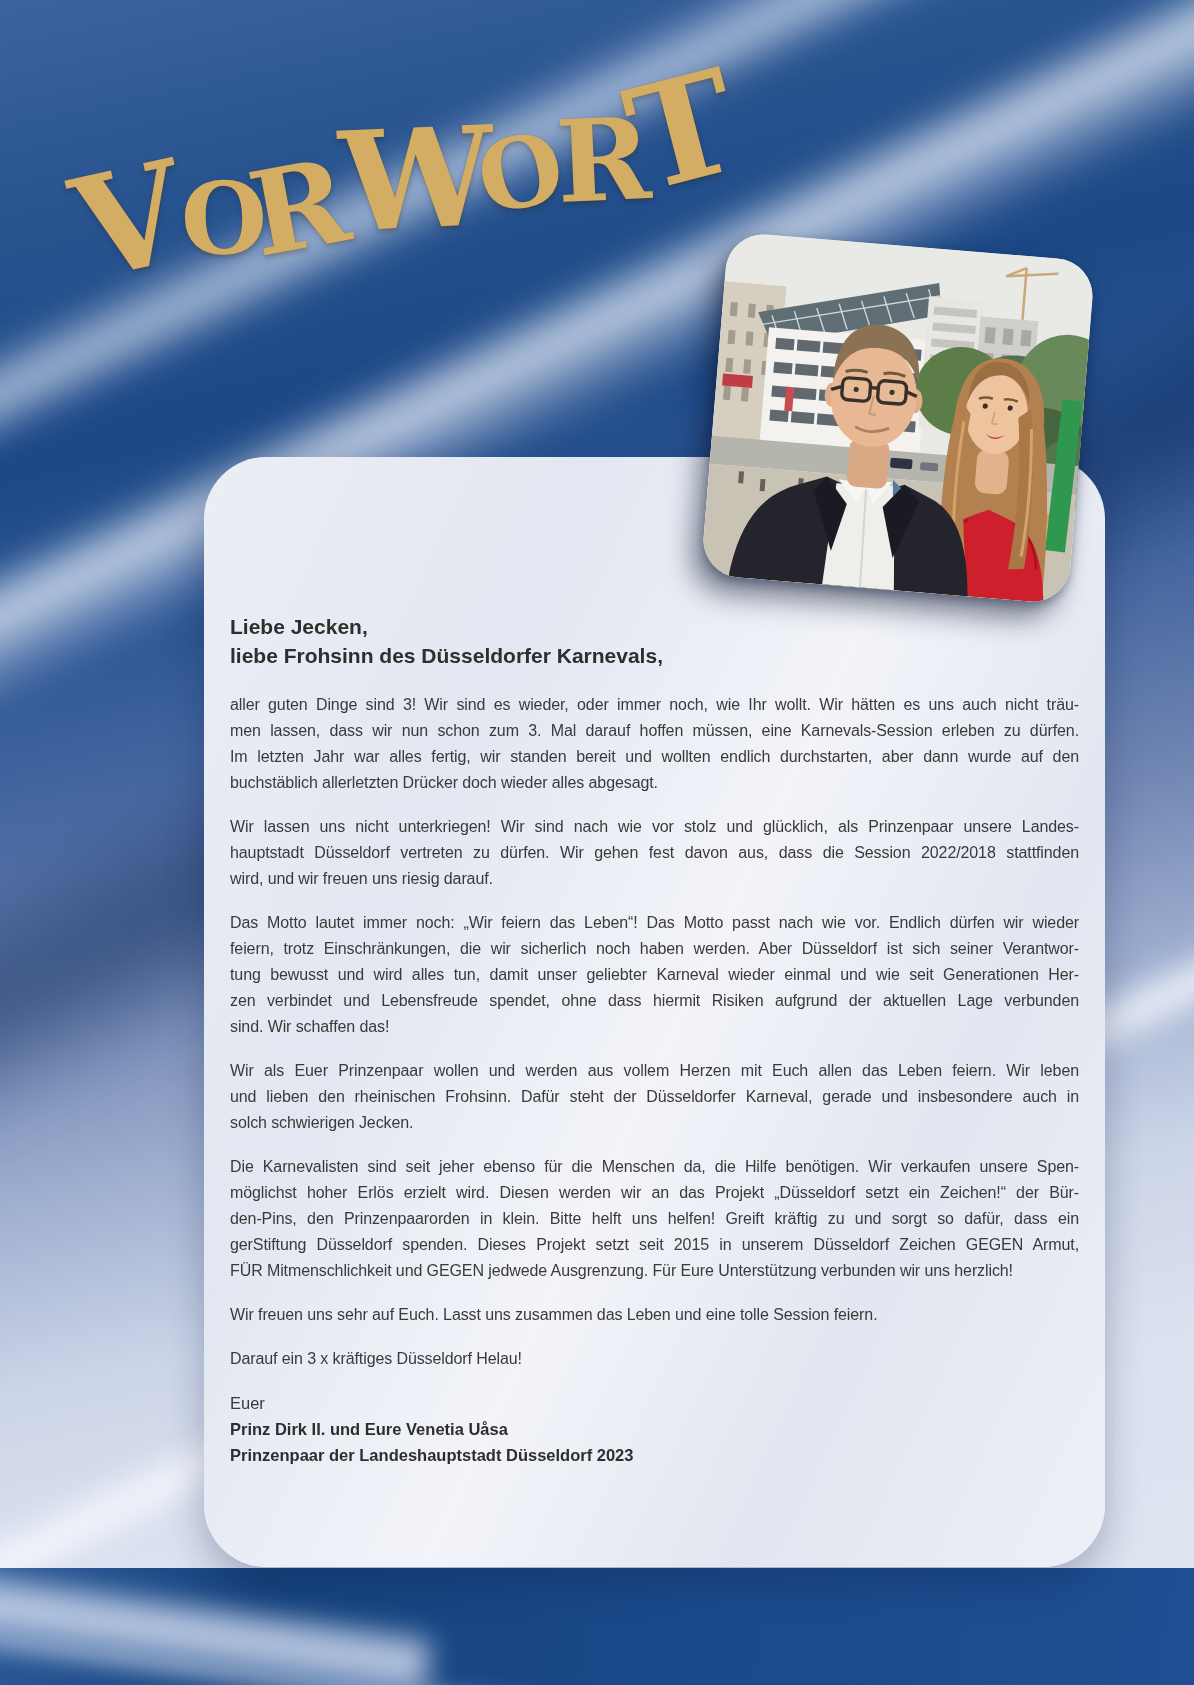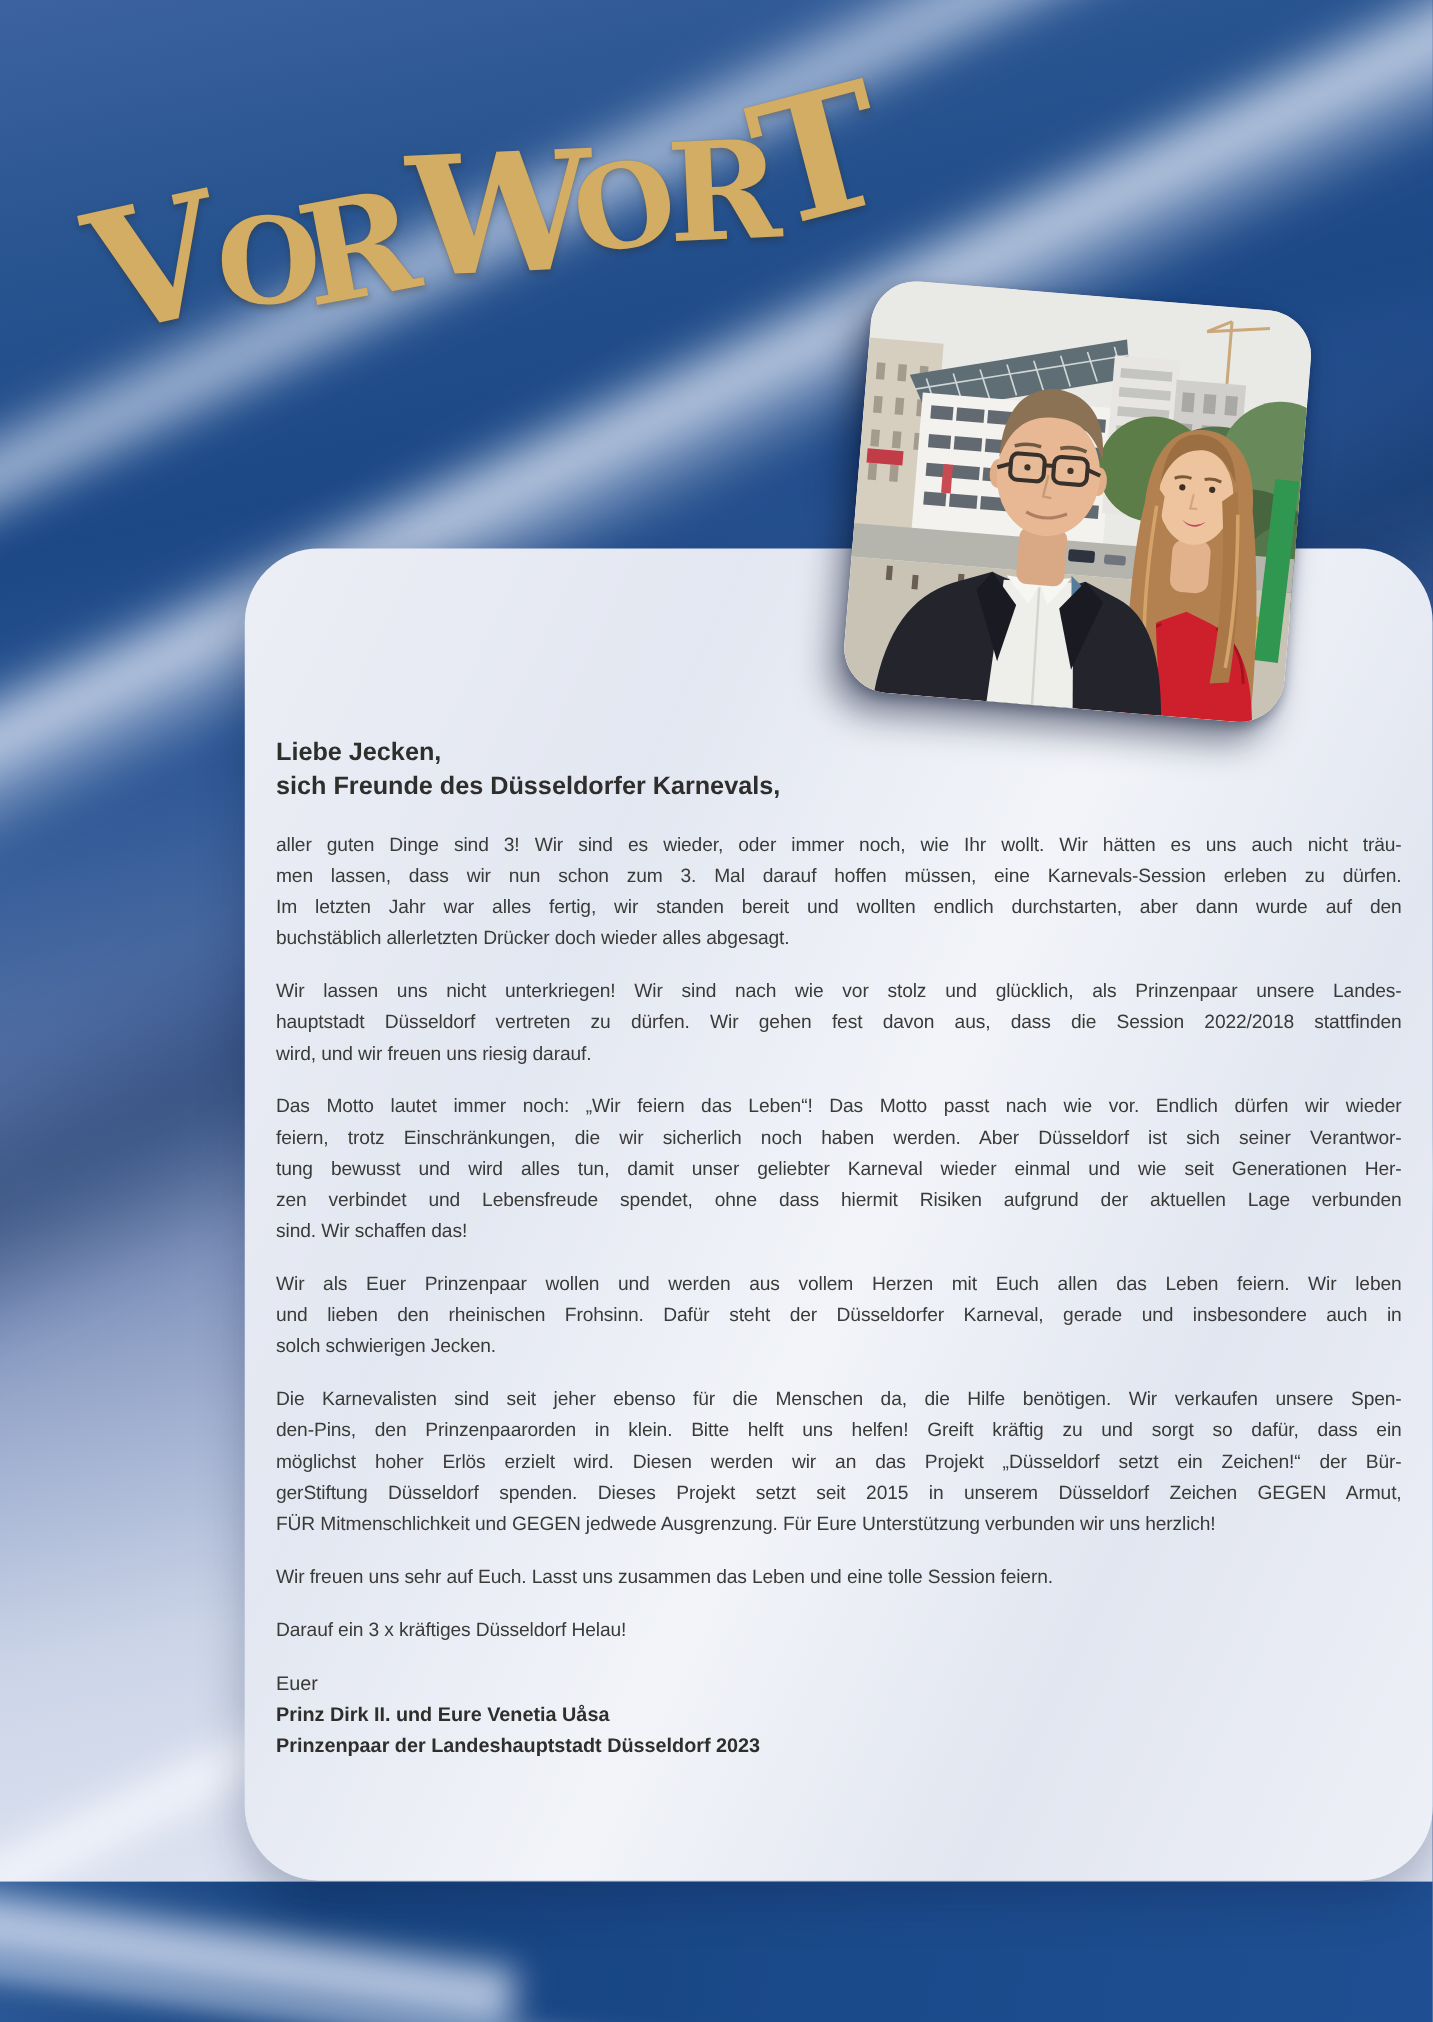--- a/index.html
+++ b/index.html
@@ -42,21 +42,21 @@
   .tl{display:inline-block;transform-origin:50% 80%;}
   .tl0{font-size:1.18em;transform:rotate(-6deg);}
   .tl1{font-size:.84em;transform:translateY(-6px) rotate(5deg);}
   .tl2{font-size:.98em;transform:translateY(-2px) rotate(-4deg);}
   .tl3{font-size:1.16em;transform:translateY(-10px) rotate(4deg);}
   .tl4{font-size:.82em;transform:translateY(-18px) rotate(-5deg);}
   .tl5{font-size:.96em;transform:translateY(-16px) rotate(4deg);}
   .tl6{font-size:1.20em;transform:translateY(-26px) rotate(-8deg);}
   
   .card{
-    position:absolute;left:204px;top:457px;width:990px;height:1110px;z-index:2;
+    position:absolute;left:204px;top:457px;width:901px;height:1110px;z-index:2;
     border-radius:62px;
     background:linear-gradient(115deg,#eceef5 0%,#e3e7f1 28%,#f2f4f9 52%,#e2e6f0 74%,#eef0f7 100%);
     box-shadow:0 16px 38px rgba(14,30,70,.28);
   }
   .card-inner{padding:155px 26px 0 26px;}
   .salutation{font-size:21px;font-weight:700;line-height:29px;color:#2e2e2d;margin:0 0 22px 0;}
   .letter-body{font-size:16px;line-height:26px;color:#3a3a39;letter-spacing:-0.1px;}
   .para{margin:16px 0 18px 0;}
   .line{min-height:26px;}
   .line.j{text-align:justify;text-align-last:justify;}
@@ -243,21 +243,21 @@
       <path d="M 158 152 L 155 170 L 162 171" stroke="#c69c76" stroke-width="2" fill="none"></path>
       <path d="M 142 184 Q 158 192 176 183" stroke="#b07d62" stroke-width="2.6" fill="none"></path>
     </g>
   </svg>
 </div>
 
 <div class="card">
   <div class="card-inner">
     <div class="salutation">
       <div>Liebe Jecken,</div>
-      <div>sich Freunde des Düsseldorfer Karnevals,</div>
+      <div>liebe Frohsinn des Düsseldorfer Karnevals,</div>
     </div>
     <div class="letter-body">
         <div class="para">
           <div class="line j">aller guten Dinge sind 3! Wir sind es wieder, oder immer noch, wie Ihr wollt. Wir hätten es uns auch nicht träu-</div>
           <div class="line j">men lassen, dass wir nun schon zum 3. Mal darauf hoffen müssen, eine Karnevals-Session erleben zu dürfen.</div>
           <div class="line j">Im letzten Jahr war alles fertig, wir standen bereit und wollten endlich durchstarten, aber dann wurde auf den</div>
           <div class="line">buchstäblich allerletzten Drücker doch wieder alles abgesagt.</div>
         </div>
         <div class="para">
           <div class="line j">Wir lassen uns nicht unterkriegen! Wir sind nach wie vor stolz und glücklich, als Prinzenpaar unsere Landes-</div>
@@ -271,22 +271,22 @@
           <div class="line j">zen verbindet und Lebensfreude spendet, ohne dass hiermit Risiken aufgrund der aktuellen Lage verbunden</div>
           <div class="line">sind. Wir schaffen das!</div>
         </div>
         <div class="para">
           <div class="line j">Wir als Euer Prinzenpaar wollen und werden aus vollem Herzen mit Euch allen das Leben feiern. Wir leben</div>
           <div class="line j">und lieben den rheinischen Frohsinn. Dafür steht der Düsseldorfer Karneval, gerade und insbesondere auch in</div>
           <div class="line">solch schwierigen Jecken.</div>
         </div>
         <div class="para">
           <div class="line j">Die Karnevalisten sind seit jeher ebenso für die Menschen da, die Hilfe benötigen. Wir verkaufen unsere Spen-</div>
+          <div class="line j">möglichst hoher Erlös erzielt wird. Diesen werden wir an das Projekt „Düsseldorf setzt ein Zeichen!“ der Bür-</div>
           <div class="line j">den-Pins, den Prinzenpaarorden in klein. Bitte helft uns helfen! Greift kräftig zu und sorgt so dafür, dass ein</div>
-          <div class="line j">möglichst hoher Erlös erzielt wird. Diesen werden wir an das Projekt „Düsseldorf setzt ein Zeichen!“ der Bür-</div>
           <div class="line j">gerStiftung Düsseldorf spenden. Dieses Projekt setzt seit 2015 in unserem Düsseldorf Zeichen GEGEN Armut,</div>
           <div class="line">FÜR Mitmenschlichkeit und GEGEN jedwede Ausgrenzung. Für Eure Unterstützung verbunden wir uns herzlich!</div>
         </div>
         <div class="para">
           <div class="line">Wir freuen uns sehr auf Euch. Lasst uns zusammen das Leben und eine tolle Session feiern.</div>
         </div>
         <div class="para">
           <div class="line">Darauf ein 3 x kräftiges Düsseldorf Helau!</div>
         </div>
       </div>

